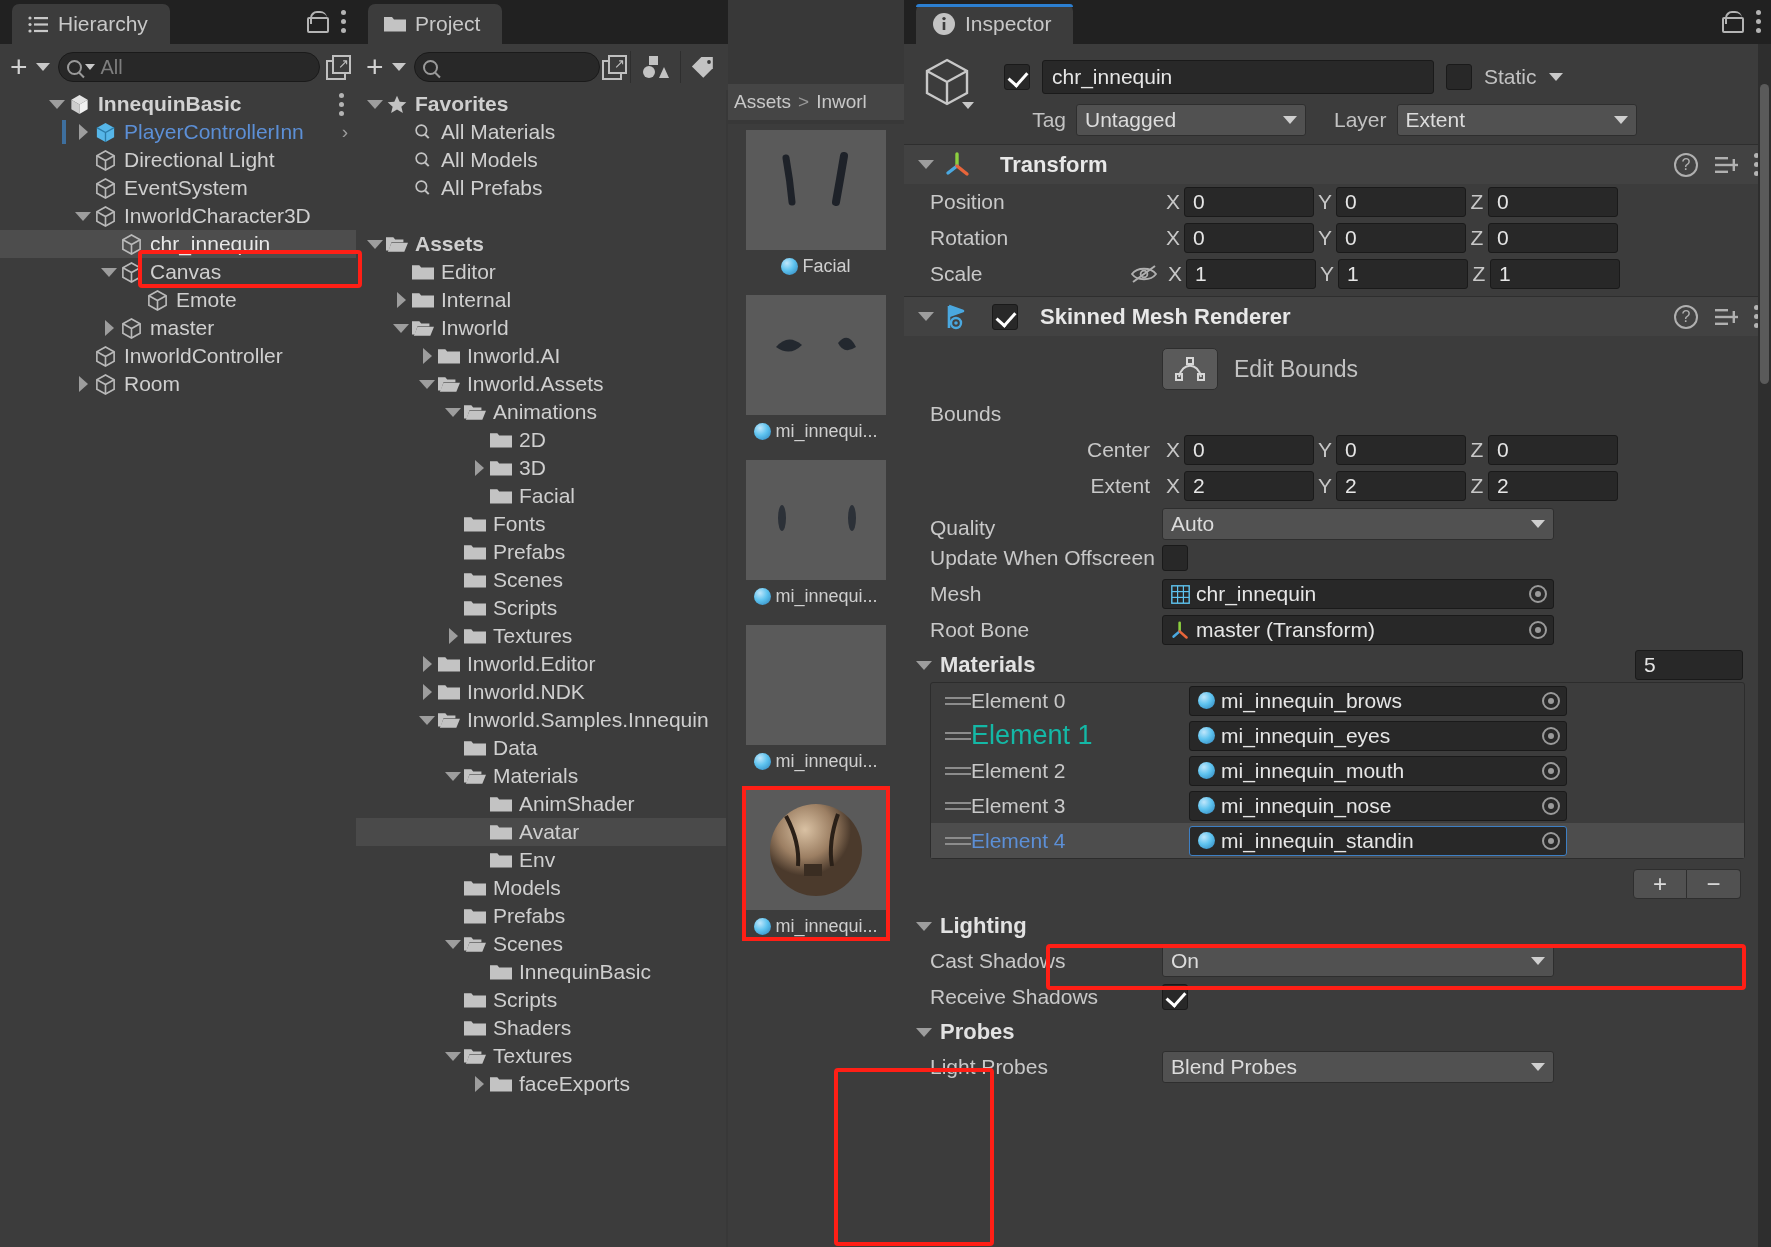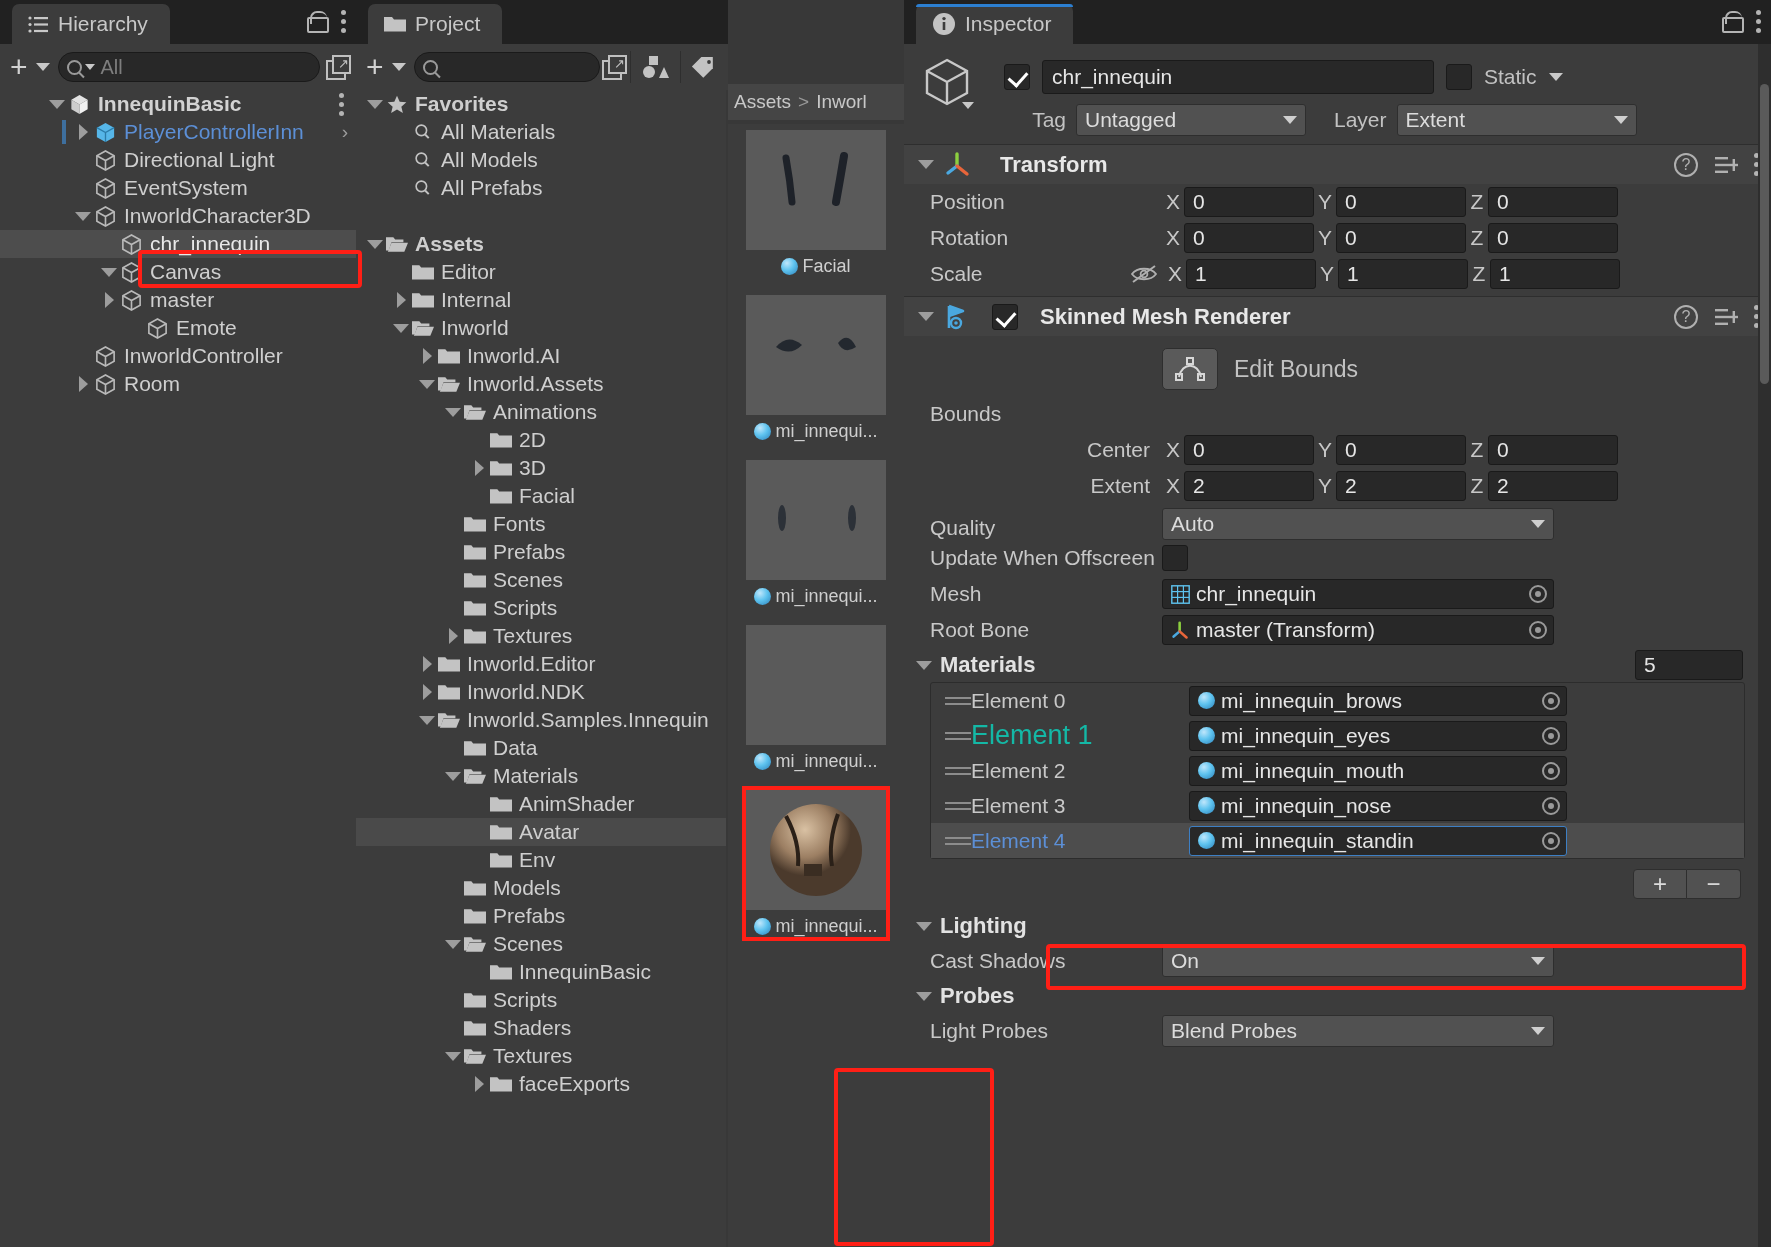--- a/index.html
+++ b/index.html
@@ -231,38 +231,38 @@
         <span class="tw">
           <span class="tri-dn"></span>
         </span>
         <svg class="cube" viewBox="0 0 24 24">
     <path d="M12 2 L21 7 L21 17 L12 22 L3 17 L3 7 Z" fill="none" stroke="#b9b9b9" stroke-width="1.7"></path>
     <path d="M3 7 L12 12 L21 7 M12 12 L12 22" fill="none" stroke="#b9b9b9" stroke-width="1.7"></path>
         </svg>
         <span style="color:#cfcfcf;white-space:nowrap;">Canvas</span>
       </div>
       <div class="row">
+        <span style="width:124px;flex:none;"></span>
+        <span class="tw"></span>
+        <svg class="cube" viewBox="0 0 24 24">
+    <path d="M12 2 L21 7 L21 17 L12 22 L3 17 L3 7 Z" fill="none" stroke="#b9b9b9" stroke-width="1.7"></path>
+    <path d="M3 7 L12 12 L21 7 M12 12 L12 22" fill="none" stroke="#b9b9b9" stroke-width="1.7"></path>
+        </svg>
+        <span style="color:#cfcfcf;white-space:nowrap;">Emote</span>
+      </div>
+      <div class="row">
         <span style="width:98px;flex:none;"></span>
         <span class="tw">
           <span class="tri-rt"></span>
         </span>
         <svg class="cube" viewBox="0 0 24 24">
     <path d="M12 2 L21 7 L21 17 L12 22 L3 17 L3 7 Z" fill="none" stroke="#b9b9b9" stroke-width="1.7"></path>
     <path d="M3 7 L12 12 L21 7 M12 12 L12 22" fill="none" stroke="#b9b9b9" stroke-width="1.7"></path>
         </svg>
         <span style="color:#cfcfcf;white-space:nowrap;">master</span>
-      </div>
-      <div class="row">
-        <span style="width:124px;flex:none;"></span>
-        <span class="tw"></span>
-        <svg class="cube" viewBox="0 0 24 24">
-    <path d="M12 2 L21 7 L21 17 L12 22 L3 17 L3 7 Z" fill="none" stroke="#b9b9b9" stroke-width="1.7"></path>
-    <path d="M3 7 L12 12 L21 7 M12 12 L12 22" fill="none" stroke="#b9b9b9" stroke-width="1.7"></path>
-        </svg>
-        <span style="color:#cfcfcf;white-space:nowrap;">Emote</span>
       </div>
       <div class="row">
         <span style="width:72px;flex:none;"></span>
         <span class="tw"></span>
         <svg class="cube" viewBox="0 0 24 24">
     <path d="M12 2 L21 7 L21 17 L12 22 L3 17 L3 7 Z" fill="none" stroke="#b9b9b9" stroke-width="1.7"></path>
     <path d="M3 7 L12 12 L21 7 M12 12 L12 22" fill="none" stroke="#b9b9b9" stroke-width="1.7"></path>
         </svg>
         <span style="color:#cfcfcf;white-space:nowrap;">InworldController</span>
       </div>
@@ -1059,20 +1059,24 @@
       <span class="tri-dn"></span>
       <b>Lighting</b>
     </div>
     <div class="fieldrow" style="padding-left:26px;">
       <span class="fname" style="width:232px;">Cast Shadows</span>
       <div class="ddown" style="width:392px;">
         <span>On</span>
           <span class="ar"></span>
       </div>
     </div>
+    <div class="fieldrow" style="padding-left:26px;">
+      <span class="fname" style="width:232px;">Receive Shadows</span>
+      <span class="cb on"></span>
+    </div>
 
     <div class="sect">
       <span class="tri-dn"></span>
       <b>Probes</b>
     </div>
     <div class="fieldrow" style="padding-left:26px;">
       <span class="fname" style="width:232px;">Light Probes</span>
       <div class="ddown" style="width:392px;">
         <span>Blend Probes</span>
           <span class="ar"></span>

